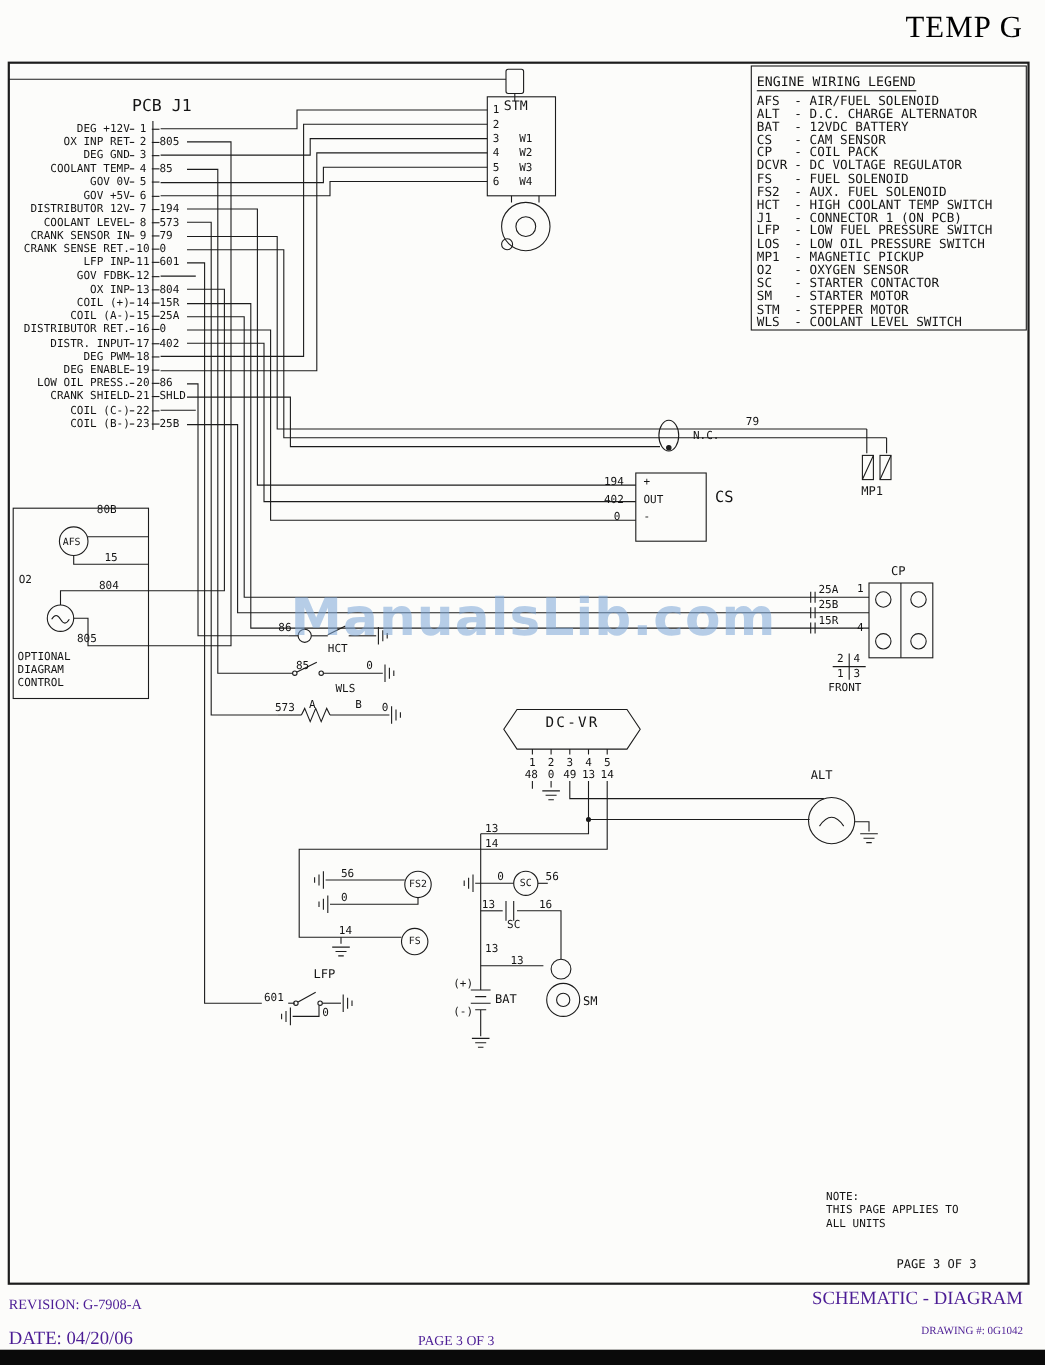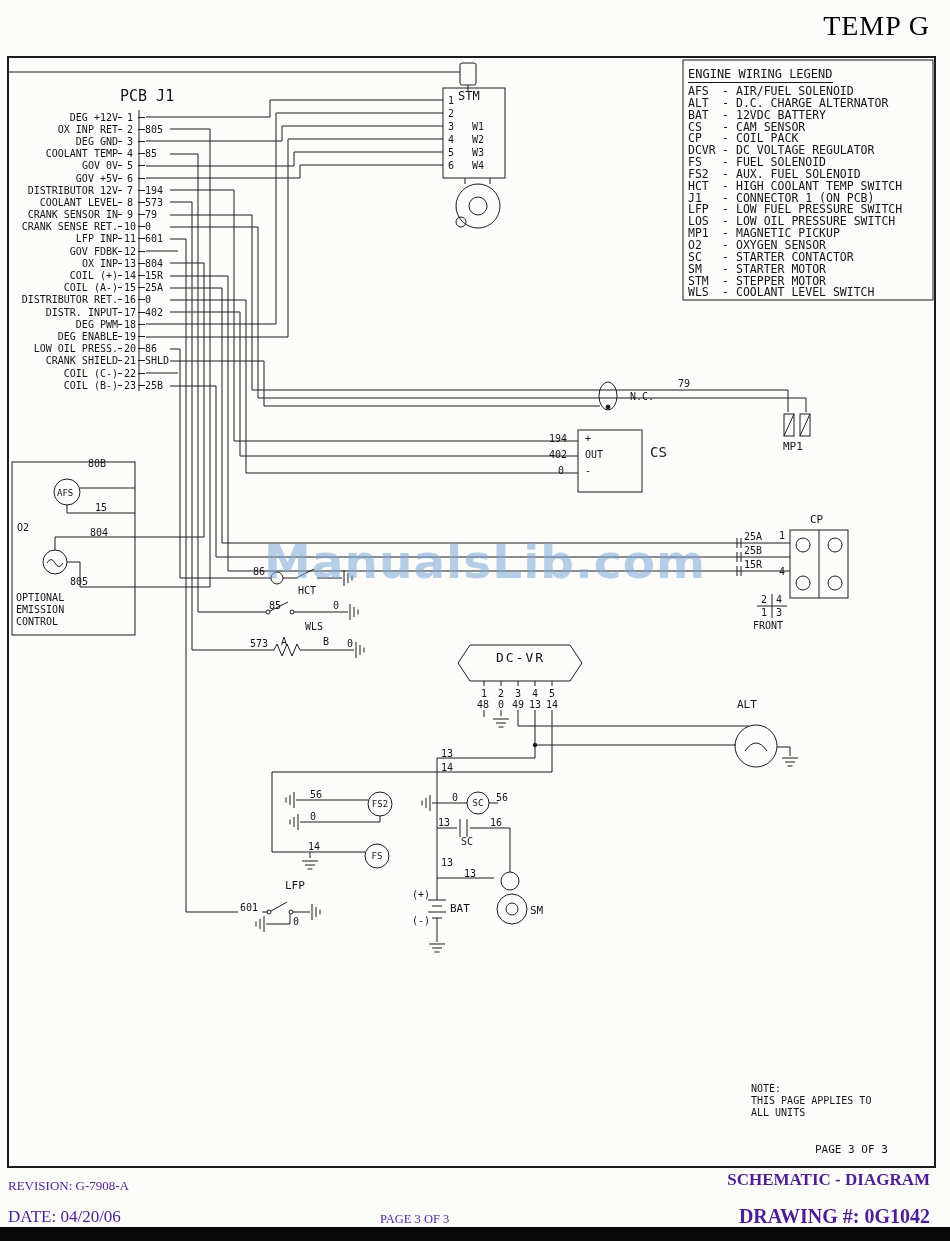--- a/index.html
+++ b/index.html
@@ -1,21 +1,21 @@
 <!DOCTYPE html>
 <html><head>
 <meta charset="utf-8">
 <style>
   html,body{margin:0;padding:0;background:#e8e8e8;}
   #page{position:relative;width:950px;height:1241px;background:#fcfcfa;overflow:hidden;
         font-family:"DejaVu Sans Mono",monospace;color:#141414;}
   svg.wires{position:absolute;left:0;top:0;z-index:1;pointer-events:none;}
   .lbl{position:absolute;z-index:2;font:10px/1.15 "DejaVu Sans Mono",monospace;color:#141414;white-space:pre;}
   .s9{font-size:9px}.s11{font-size:11px}.s12{font-size:12px}.s13{font-size:13px}
-  .s14{font-size:14px}.s15{font-size:15px}.b{font-weight:bold}.ctr{text-align:center}
+  .s14{font-size:14px}.s15{font-size:15px}.b{font-weight:normal}.ctr{text-align:center}
   .serif{font-family:"Liberation Serif",serif;}
   
   .group-title{position:absolute;top:10px;right:20px;z-index:2;font:28px "Liberation Serif",serif;letter-spacing:1px;color:#000;}
   
   #legend{position:absolute;left:688px;top:63px;width:242px;z-index:2;}
   .lg-title{font:12px "DejaVu Sans Mono",monospace;border-bottom:1px solid #141414;display:inline-block;padding-bottom:1px;margin-bottom:3px;}
   .lg-row{display:flex;font:11.5px/11.85px "DejaVu Sans Mono",monospace;white-space:pre;}
   .la{width:34px;}.ld{width:14px;text-align:left;}.ls{flex:1;}
   
   #pcb-rows{position:absolute;left:18px;top:111px;z-index:2;}
@@ -294,21 +294,21 @@
   <div class="lbl" style="left:585px;top:465px;">-</div>
   <div class="lbl s14" style="left:650px;top:444px;">CS</div>
 
   <div class="lbl s9" style="left:57px;top:488px;">AFS</div>
   <div class="lbl" style="left:88px;top:458px;">80B</div>
   <div class="lbl" style="left:95px;top:502px;">15</div>
   <div class="lbl" style="left:17px;top:522px;">O2</div>
   <div class="lbl" style="left:90px;top:527px;">804</div>
   <div class="lbl" style="left:70px;top:576px;">805</div>
   <div class="lbl" style="left:16px;top:592px;">OPTIONAL</div>
-  <div class="lbl" style="left:16px;top:604px;">EMISSION</div>
+  <div class="lbl" style="left:16px;top:604px;">DIAGRAM</div>
   <div class="lbl" style="left:16px;top:616px;">CONTROL</div>
 
   <div class="lbl" style="left:253px;top:566px;">86</div>
   <div class="lbl" style="left:298px;top:585px;">HCT</div>
   <div class="lbl" style="left:269px;top:600px;">85</div>
   <div class="lbl" style="left:333px;top:600px;">0</div>
   <div class="lbl" style="left:305px;top:621px;">WLS</div>
   <div class="lbl" style="left:250px;top:638px;">573</div>
   <div class="lbl" style="left:281px;top:636px;">A</div>
   <div class="lbl" style="left:323px;top:636px;">B</div>
@@ -369,16 +369,16 @@
   <div class="lbl" style="left:751px;top:1107px;">ALL UNITS</div>
   <div class="lbl s11" style="left:815px;top:1144px;">PAGE 3 OF 3</div>
 
   <div class="watermark">ManualsLib.com</div>
 
   <div class="foot serif b" style="right:20px;top:1170px;font-size:17px;">SCHEMATIC - DIAGRAM</div>
   <div class="foot serif" style="left:8px;top:1178px;font-size:13px;">REVISION: G-7908-A</div>
   <div class="foot serif" style="right:20px;top:1256px;font-size:12.5px;margin-left:40px;">1.6L 2-POLE</div>
   <div class="foot serif" style="left:8px;top:1207px;font-size:17px;">DATE: 04/20/06</div>
   <div class="foot serif" style="left:380px;top:1212px;font-size:12.5px;">PAGE 3 OF 3</div>
-  <div class="foot serif b" style="right:20px;top:1205px;font-size:20px;">DRAWING #: 0G1042</div>
+  <div class="foot serif b" style="right:20px;top:1205px;font-size:10px;">DRAWING #: 0G1042</div>
   <div class="blackbar"></div>
 
 </div>
 
 </body></html>

